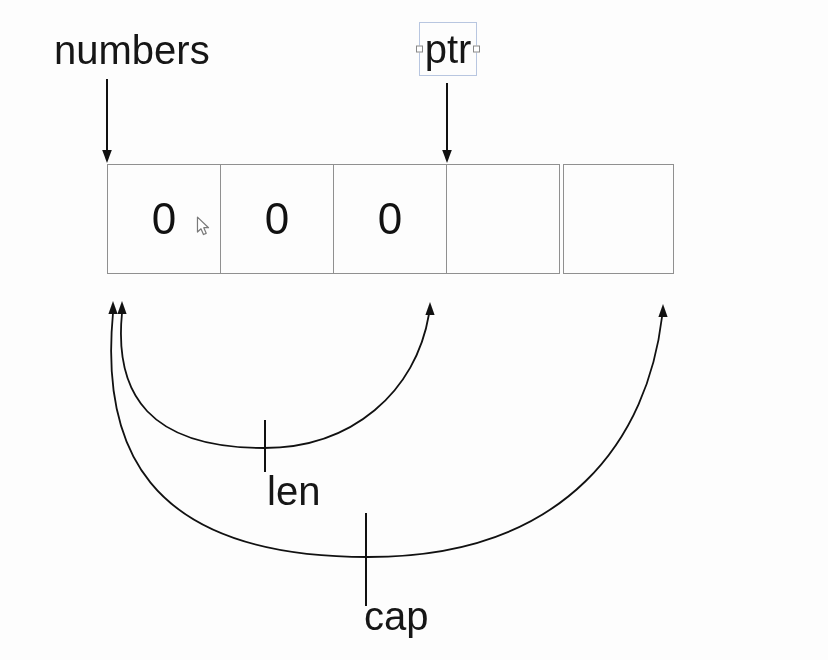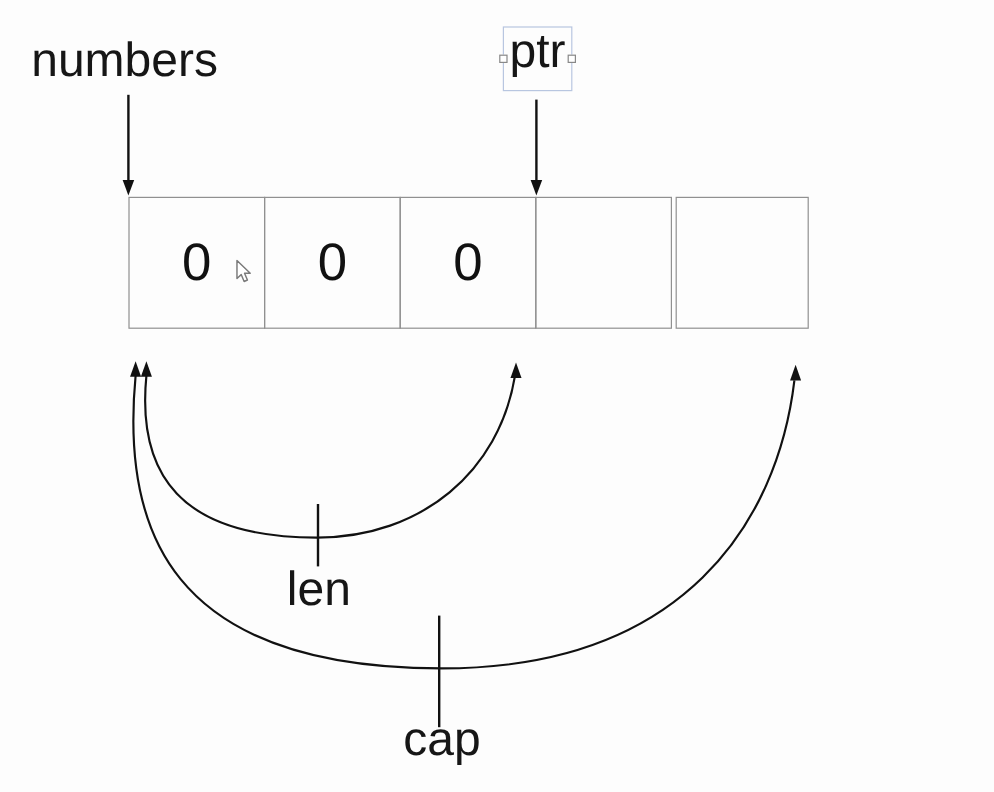--- a/index.html
+++ b/index.html
@@ -16,29 +16,29 @@
     pointer-events:none;
   }
   .overlay line, .overlay path{
     stroke:#111111;fill:none;
   }
   .overlay polygon{
     fill:#111111;stroke:none;
   }
   .label{
     position:absolute;
-    font-size:40px;line-height:1;white-space:nowrap;
+    font-size:40px;line-height:1;white-space:nowrap;margin-left:28px;
   }
   .numbers-label{left:26px;top:30px;}
   .len-label{left:239px;top:471px;text-align:center;}
   .cap-label{left:336px;top:596px;}
   .ptr-box{
     position:absolute;left:419px;top:22px;width:58px;height:54px;
     border:1px solid #b8c6e0;
-    display:flex;align-items:flex-start;justify-content:center;
+    display:flex;align-items:center;justify-content:center;
     box-sizing:border-box;
   }
   .ptr-box .ptr-text{
     font-size:40px;line-height:1;
   }
   .handle{
     position:absolute;width:7px;height:7px;
     background:#ffffff;border:1px solid #888888;
     top:50%;transform:translateY(-50%);
     box-sizing:border-box;

